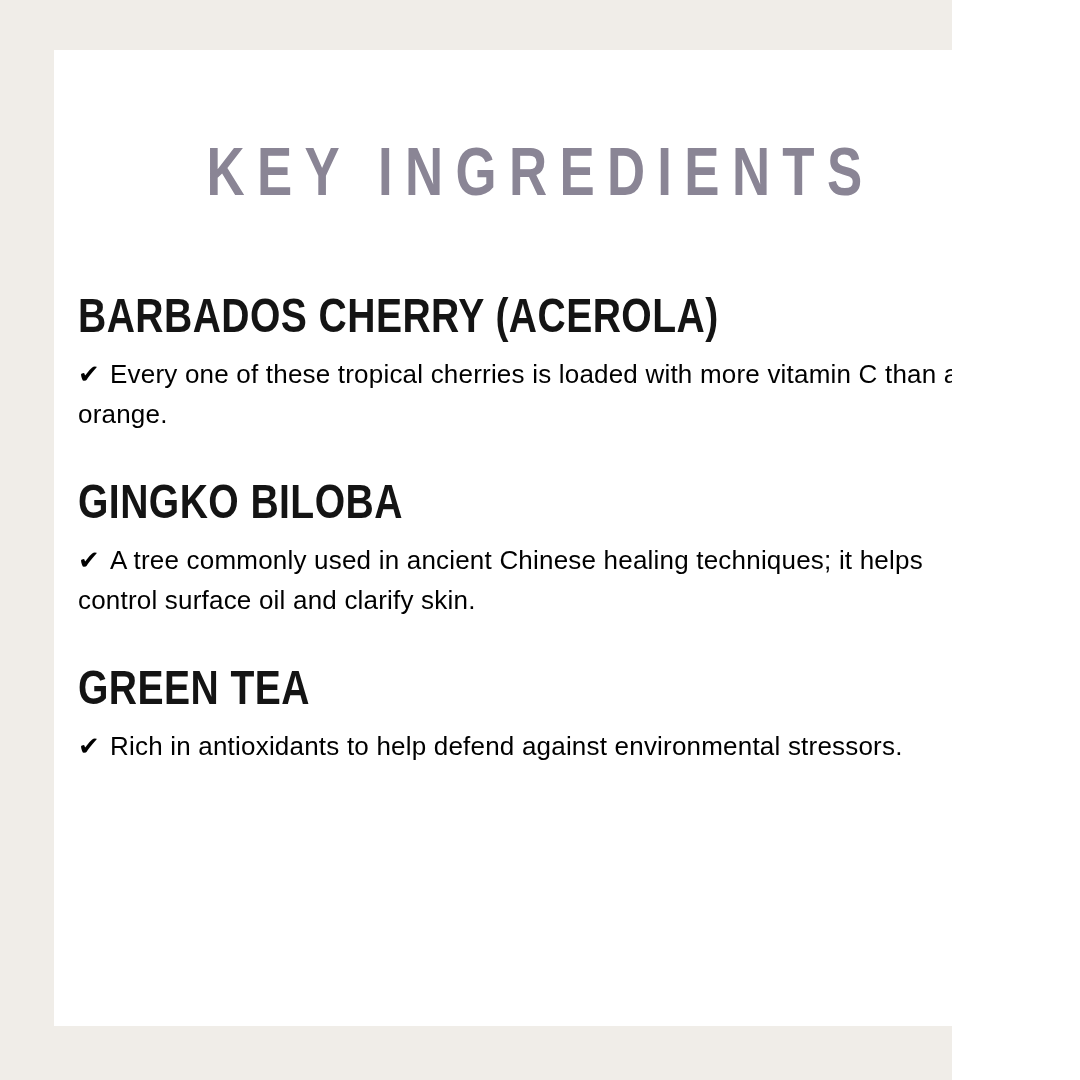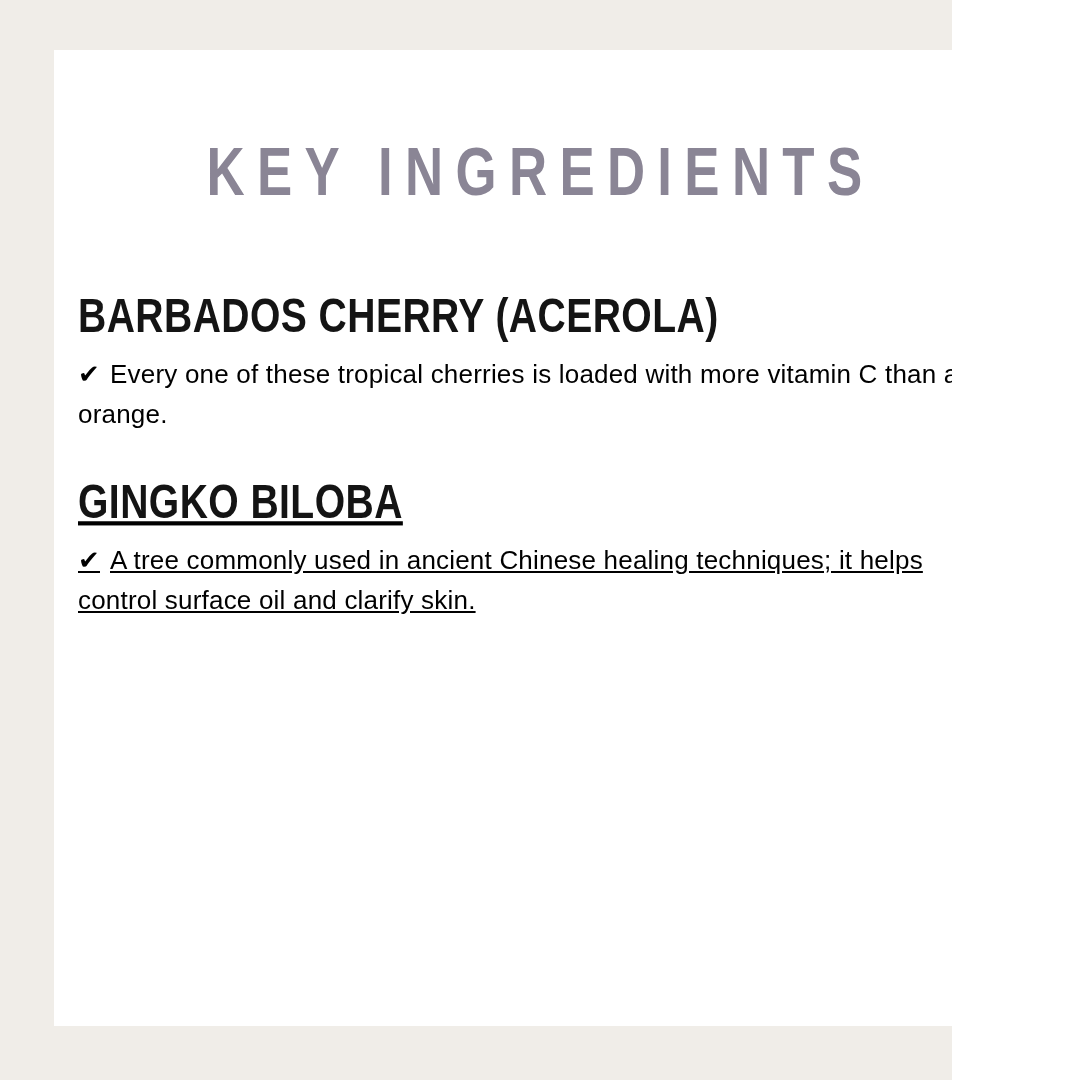--- a/index.html
+++ b/index.html
@@ -44,21 +44,20 @@
 
   .sections {
     position: absolute;
     top: 238px;
     left: 24px;
     width: 905px;
   }
 
   .section + .section {
     margin-top: 40px;
-    text-decoration: underline;
   }
 
   .ingredient-heading {
     font-weight: bold;
     font-size: 46px;
     line-height: 52px;
     letter-spacing: 0.5px;
     color: #141414;
     transform: scale(0.85, 1.05);
     transform-origin: left top;
@@ -90,16 +89,20 @@
       <div class="section">
         <h2 class="ingredient-heading">BARBADOS CHERRY (ACEROLA)</h2>
         <p class="ingredient-desc"><span class="check-icon">✔</span><span>Every one of these tropical cherries is loaded with more vitamin C than an orange.</span></p>
       </div>
 
       <div class="section">
         <h2 class="ingredient-heading">GINGKO BILOBA</h2>
         <p class="ingredient-desc"><span class="check-icon">✔</span><span>A tree commonly used in ancient Chinese healing techniques; it helps control surface oil and clarify skin.</span></p>
       </div>
 
+      <div class="section">
+        <h2 class="ingredient-heading">GREEN TEA</h2>
+        <p class="ingredient-desc"><span class="check-icon">✔</span><span>Rich in antioxidants to help defend against environmental stressors.</span></p>
+      </div>
 
     </div>
   </div>
 </div>
 
 </body></html>

